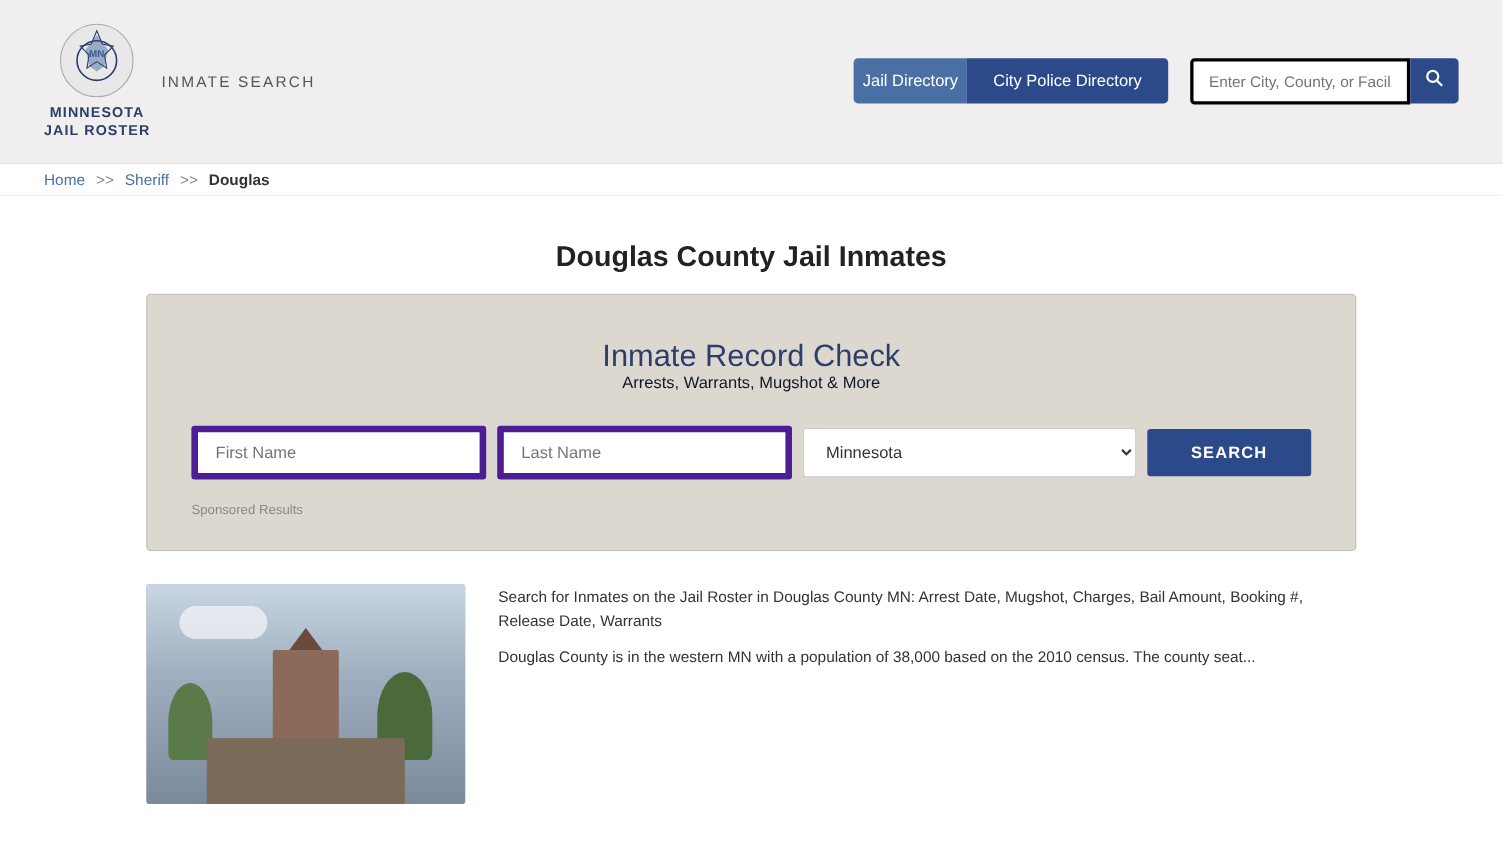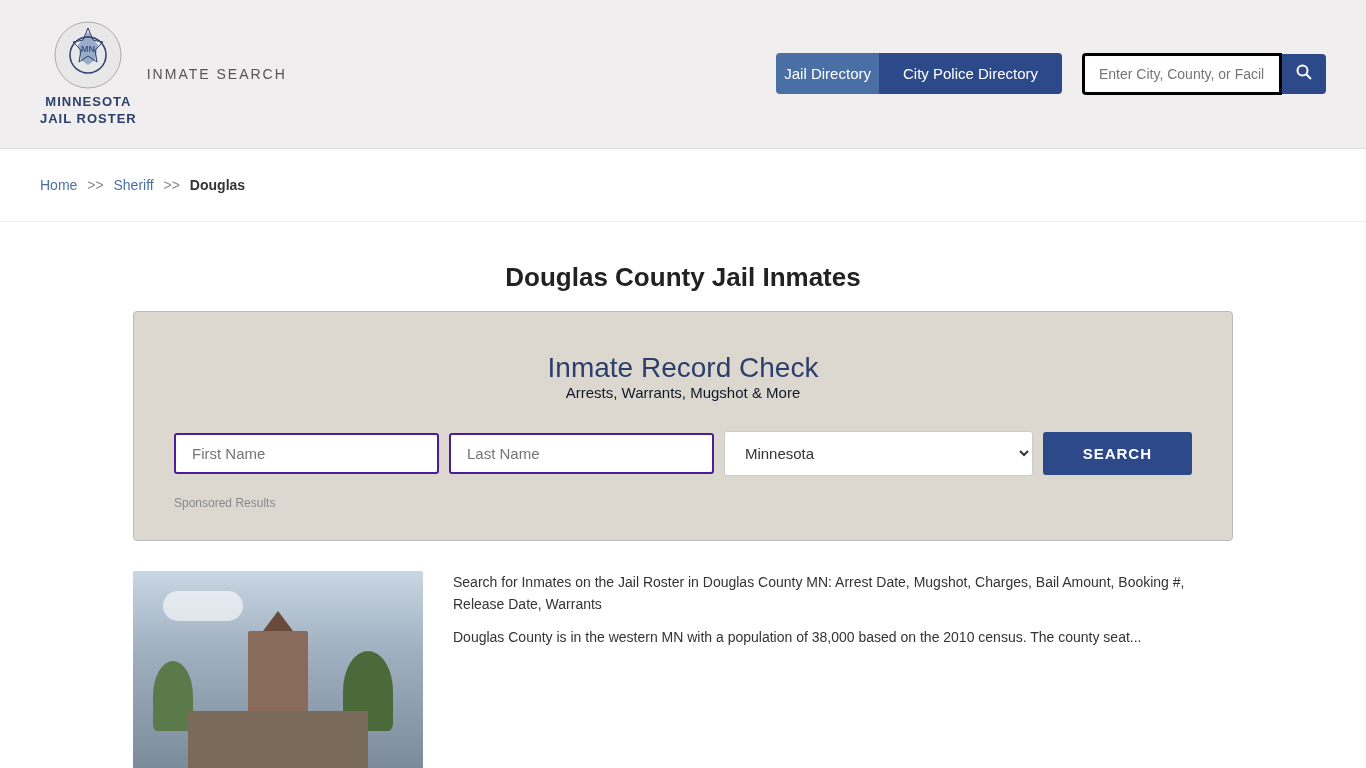--- a/index.html
+++ b/index.html
@@ -77,21 +77,21 @@
       color: #fff;
       border: none;
       padding: 10px 14px;
       cursor: pointer;
       border-radius: 0 4px 4px 0;
       font-size: 16px;
     }
 
     
     .breadcrumb {
-      padding: 28px 40px;
+      padding: 6px 40px;
       font-size: 14px;
       background: #fff;
       border-bottom: 1px solid #eee;
     }
     .breadcrumb a {
       color: #4a6fa5;
       text-decoration: none;
     }
     .breadcrumb .sep {
       color: #888;
@@ -139,21 +139,21 @@
     .record-check-form {
       display: flex;
       gap: 10px;
       align-items: center;
       margin-bottom: 20px;
     }
     .record-check-form input {
       flex: 1;
       padding: 10px 16px;
       font-size: 15px;
-      border: 2px solid #4c1d95;
+      border: 6px solid #4c1d95;
       border-radius: 3px;
       background: #fff;
       color: #8b5cf6;
     }
     .record-check-form select {
       flex: 1.2;
       padding: 12px 16px;
       font-size: 15px;
       border: 1px solid #ccc;
       border-radius: 3px;

